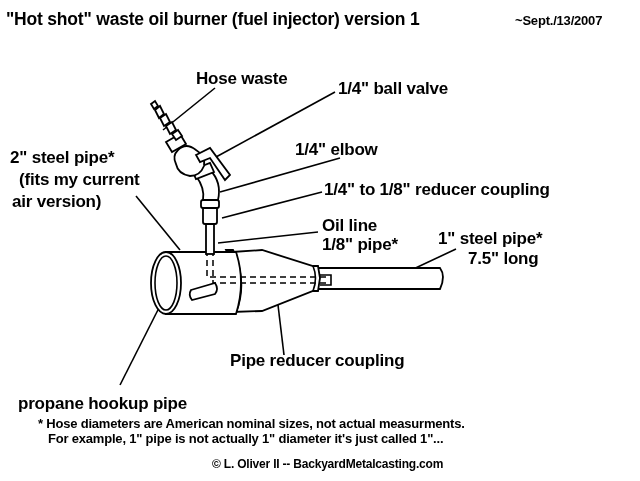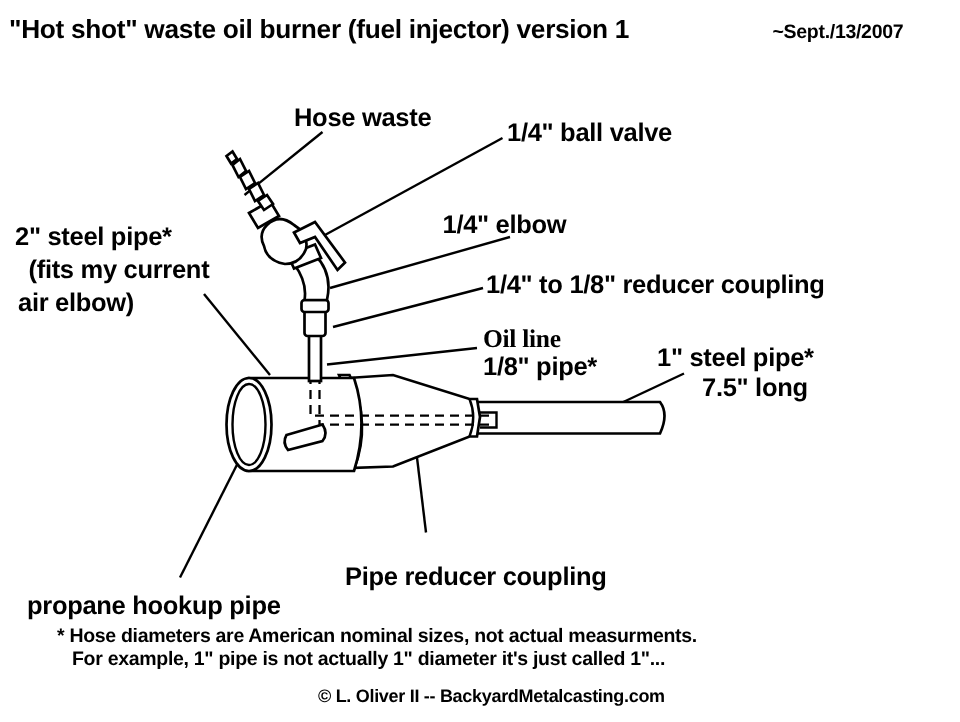--- a/index.html
+++ b/index.html
@@ -76,26 +76,26 @@
     <path class="part" d="M160 118 L166 114 L170 122 L164 126 Z"></path>
     <path class="part" d="M155 110 L160 106 L164 114 L159 118 Z"></path>
     <path class="part" d="M151 104 L155 101 L158 106 L154 109 Z"></path>
   </g>
 </svg>
 
 <div class="txt lbl" style="left:196px; top:70px;">Hose waste</div>
 <div class="txt lbl" style="left:338px; top:80px;">1/4" ball valve</div>
 <div class="txt lbl" style="left:295px; top:141px;">1/4" elbow</div>
 <div class="txt lbl" style="left:324px; top:181px;">1/4" to 1/8" reducer coupling</div>
-<div class="txt lbl" style="left:322px; top:217px;font-family:Liberation Serif, serif;">Oil line</div>
+<div class="txt lbl" style="left:322px; top:217px;">Oil line</div>
 <div class="txt lbl" style="left:322px; top:236px;">1/8" pipe*</div>
 <div class="txt lbl" style="left:10px; top:149px;">2" steel pipe*</div>
 <div class="txt lbl" style="left:6px; top:171px;margin-left:13px;">(fits my current</div>
-<div class="txt lbl" style="left:12px; top:193px;">air elbow)</div>
+<div class="txt lbl" style="left:12px; top:193px;">air version)</div>
 <div class="txt lbl" style="left:438px; top:230px;">1" steel pipe*</div>
 <div class="txt lbl" style="left:468px; top:250px;">7.5" long</div>
-<div class="txt lbl" style="left:230px; top:376px;">Pipe reducer coupling</div>
+<div class="txt lbl" style="left:230px; top:352px;">Pipe reducer coupling</div>
 <div class="txt lbl" style="left:18px; top:395px;">propane hookup pipe</div>
 
 <div class="txt note" style="left:38px; top:417px;">* Hose diameters are American nominal sizes, not actual measurments.</div>
 <div class="txt note" style="left:48px; top:432px;">For example, 1" pipe is not actually 1" diameter it's just called 1"...</div>
 
 <div class="txt foot" style="left:212px; top:458px;">© L. Oliver II -- BackyardMetalcasting.com</div>
 
 </body></html>

